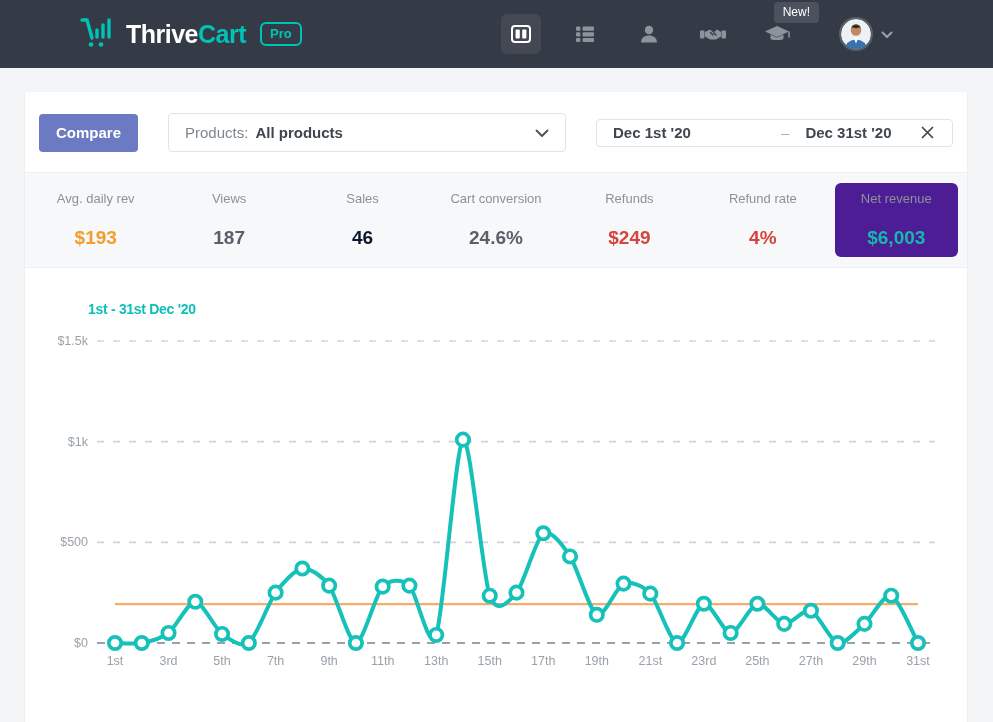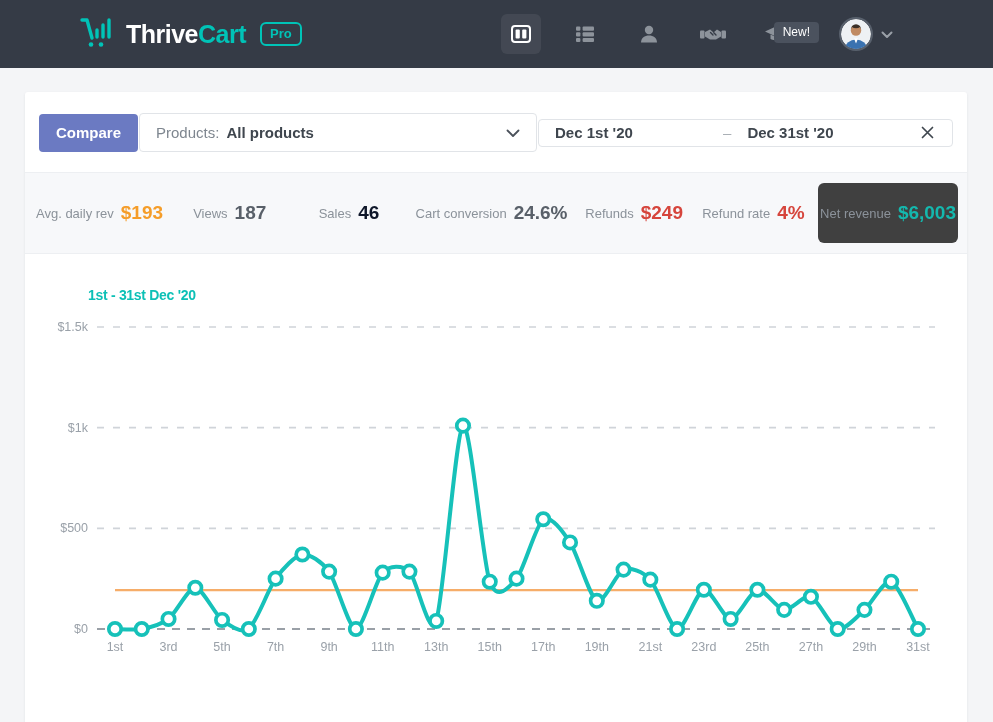--- a/index.html
+++ b/index.html
@@ -12,56 +12,56 @@
   .brand { display:flex; align-items:center; gap:10px; cursor:pointer; }
   .brand-text { font-size:25px; font-weight:700; color:#fff; letter-spacing:-0.5px; }
   .brand-text .teal { color:#00c3b7; }
   .pro-badge { border:2px solid #00c3b7; color:#00c3b7; font-size:13px; font-weight:700;
     border-radius:6px; padding:2px 8px 3px; margin-left:4px; }
   .nav { display:flex; align-items:center; gap:24px; }
   .nav-item { width:40px; height:40px; display:flex; align-items:center; justify-content:center;
     border-radius:6px; cursor:pointer; }
   .nav-item.active { background:rgba(255,255,255,0.07); }
   .nav-item svg { display:block; }
-  .new-badge { position:absolute; top:22px; right:174px; background:#4b525e; color:#fff;
+  .new-badge { position:absolute; top:2px; right:174px; background:#4b525e; color:#fff;
     font-size:12px; padding:3px 9px 4px; border-radius:4px; }
   .account { display:flex; align-items:center; gap:8px; margin-left:18px; cursor:pointer; }
   .avatar { width:34px; height:34px; border-radius:50%; overflow:hidden; border:2px solid #58606c; }
 
   
   .panel { position:absolute; left:25px; top:92px; width:942px; height:630px;
     background:#fff; border-radius:3px 3px 0 0; box-shadow:0 1px 3px rgba(30,40,50,0.08); }
 
   
-  .filter-bar { display:flex; align-items:center; gap:1px; padding:21px 14px 20px; }
+  .filter-bar { display:flex; align-items:center; gap:30px; padding:21px 14px 20px; }
   .compare-btn { background:#6b7ac2; color:#fff; font-size:15px; font-weight:700;
     border:none; border-radius:4px; height:38px; padding:0 17px; cursor:pointer;
     font-family:inherit; }
   .products-select { flex:0 0 398px; height:39px; border:1px solid #e1e4e8; border-radius:4px;
     display:flex; align-items:center; padding:0 16px; cursor:pointer; background:#fff; }
   .products-select .lbl { color:#7e868f; font-size:15px; margin-right:7px; }
   .products-select .val { color:#3f464e; font-size:15px; font-weight:700; }
   .products-select .chev { margin-left:auto; }
   .date-range { flex:1; height:28px; border:1px solid #e1e4e8; border-radius:4px;
     display:flex; align-items:center; padding:0 14px 0 16px; background:#fff; }
   .date-range .date { color:#3f464e; font-size:15px; font-weight:700; cursor:pointer; }
   .date-range .date.start { width:168px; }
   .date-range .dash { color:#aab0b6; font-size:15px; margin-right:16px; }
   .date-range .date.end { flex:1; }
   .date-close { background:none; border:none; cursor:pointer; padding:4px; display:flex; }
 
   
   .stats { display:grid; grid-template-columns:repeat(7,1fr); align-items:stretch;
     background:#f7f8fa; border-top:1px solid #edeff2; border-bottom:1px solid #edeff2;
     padding:10px 4px; min-height:82px; }
-  .stat { display:flex; align-items:center; justify-content:center;
-    gap:7px; margin:0 5px; border-radius:6px; cursor:pointer; padding:8px 2px; }
+  .stat { display:flex; flex-direction:column; align-items:center; justify-content:center;
+    gap:21px; margin:0 5px; border-radius:6px; cursor:pointer; padding:8px 2px; }
   .stat .s-label { color:#8b929a; font-size:13px; white-space:nowrap; }
   .stat .s-value { font-size:19px; font-weight:700; color:#596069; }
-  .stat.highlight { background:#404040; }
+  .stat.highlight { background:#4c1d95; }
 
   
   .chart-section { padding:33px 0 0 31px; }
   .chart-title { color:#0cc0b6; font-size:14px; font-weight:700; letter-spacing:-0.3px;margin-left:32px; }
   .chart-wrap { margin-top:10px; margin-left:-31px; }
   svg text { font-family:"Liberation Sans","DejaVu Sans",sans-serif; }
 </style>
 </head>
 <body>
 

